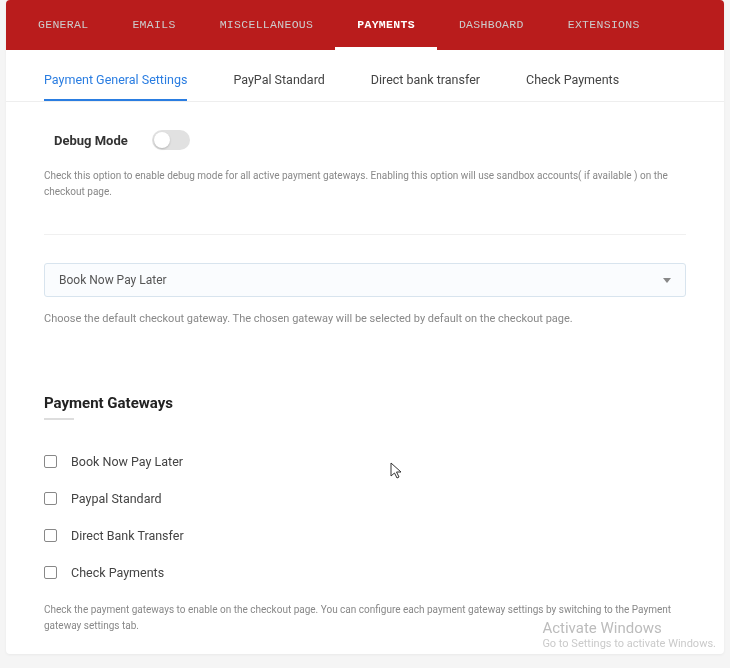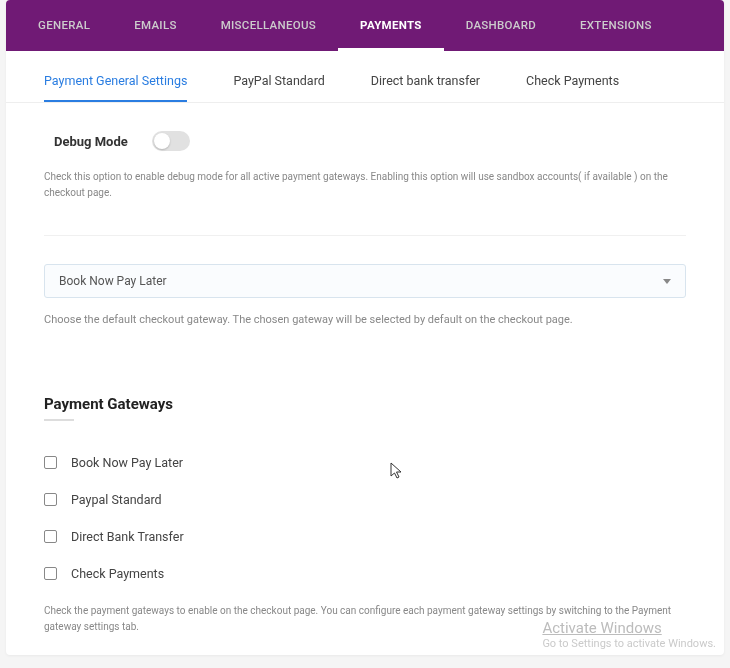--- a/index.html
+++ b/index.html
@@ -11,24 +11,25 @@
       overflow: hidden;
       position: relative;
     }
     .wrapper {
       background: #fff;
       border-radius: 4px;
       margin: 0 6px;
       box-shadow: 0 1px 3px rgba(0,0,0,0.05);
     }
     .top-nav {
-      background: #701a75;
+      background: #b91c1c;
       display: flex;
       padding: 0 10px;
       border-radius: 4px 4px 0 0;
+      font-family: Liberation Mono, monospace;
     }
     .top-nav-item {
       color: #ccc;
       font-size: 11.5px;
       font-weight: 500;
       letter-spacing: 0.3px;
       padding: 18px 22px 16px;
       cursor: pointer;
       text-transform: uppercase;
       border-bottom: 3px solid transparent;
@@ -161,21 +162,21 @@
     }
     .watermark {
       position: absolute;
       right: 14px;
       bottom: 18px;
       text-align: left;
       color: #c8c8c8;
       font-size: 13px;
       pointer-events: none;
     }
-    .watermark .wm1 { font-size: 15px; color:#bcbcbc;text-decoration:underline; }
+    .watermark .wm1 { font-size: 15px; color:#bcbcbc; }
     .watermark .wm2 { font-size: 11px; color:#cacaca; }
   </style>
 </head>
 <body>
 
 <div class="wrapper">
   <div class="top-nav">
     <div class="top-nav-item">GENERAL</div>
     <div class="top-nav-item">EMAILS</div>
     <div class="top-nav-item">MISCELLANEOUS</div>

